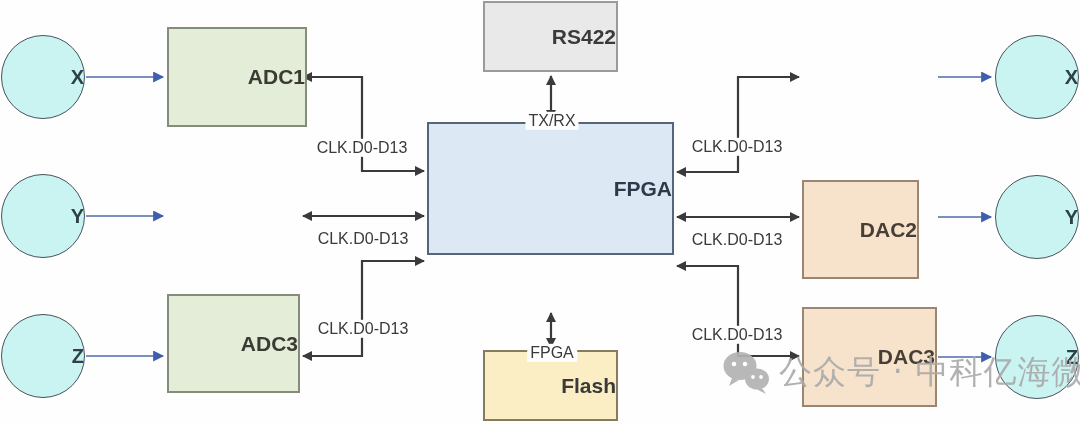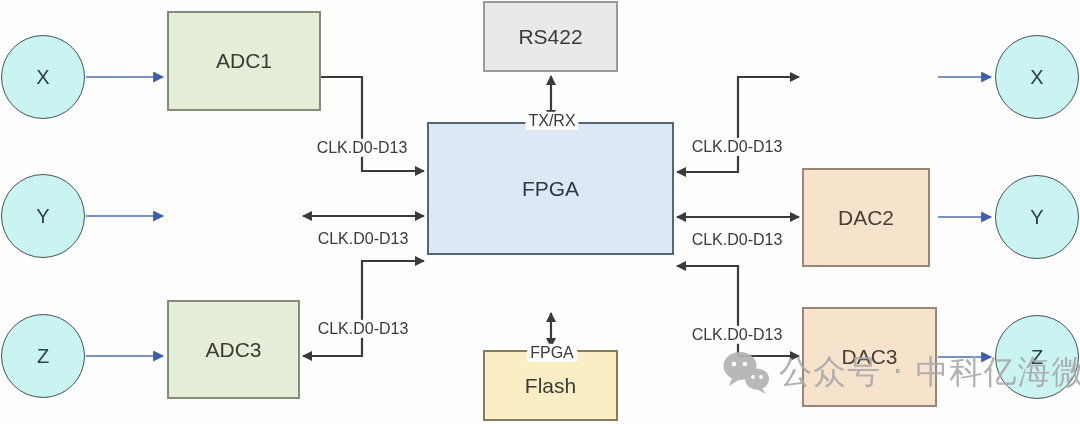--- a/index.html
+++ b/index.html
@@ -3,22 +3,22 @@
 <meta charset="utf-8">
 <style>
   html,body{margin:0;padding:0;background:#fff;}
   .canvas{
     position:relative;width:1080px;height:424px;background:#fefefe;
     font-family:"Liberation Sans","DejaVu Sans",sans-serif;overflow:hidden;
   }
   .wires{position:absolute;left:0;top:0;width:1080px;height:424px;}
   .node{
     position:absolute;box-sizing:border-box;display:flex;
-    align-items:center;justify-content:center;
-    border:2px solid #888;color:#3b3b33;font-size:21px;
+    align-items:center;justify-content:flex-end;
+    border:2px solid #888;color:#3b3b33;font-size:21px;font-weight:bold;
   }
   .node span{white-space:nowrap;}
   .adc{background:var(--adc-fill,#e3edd8);border-color:var(--adc-border,#848c7a);}
   .dac{background:var(--dac-fill,#f7e2cb);border-color:var(--dac-border,#9b8673);color:#473f36;}
   .fpga{background:var(--fpga-fill,#dce8f4);border-color:var(--fpga-border,#55667a);color:#2e3a4a;}
   .rs422{background:var(--rs422-fill,#e9e9e9);border-color:var(--rs422-border,#9a9a9a);color:#3a3a3a;}
   .flash{background:var(--flash-fill,#fbeec5);border-color:var(--flash-border,#857b5e);color:#3a3a3a;}
   .io{
     border-radius:50%;width:84px;height:84px;font-size:20px;color:#2e4048;
     background:var(--io-fill,#c9f4f2);border:1.6px solid var(--io-border,#46535a);
@@ -73,38 +73,38 @@
   <div class="node io" style="left:1px;top:35px;">
       <span>X</span>
     </div>
   <div class="node io" style="left:1px;top:174px;">
       <span>Y</span>
     </div>
   <div class="node io" style="left:1px;top:314px;">
       <span>Z</span>
     </div>
 
-  <div class="node adc" style="left:167px;top:11px;width:154px;height:100px;">
+  <div class="node adc" style="left:167px;top:27px;width:140px;height:100px;">
       <span>ADC1</span>
     </div>
-  <div class="node adc" style="left:167px;top:300px;width:133px;height:99px;">
+  <div class="node adc" style="left:167px;top:294px;width:133px;height:99px;">
       <span>ADC3</span>
     </div>
 
   <div class="node rs422" style="left:483px;top:1px;width:135px;height:71px;">
       <span>RS422</span>
     </div>
   <div class="node fpga" style="left:427px;top:122px;width:247px;height:133px;">
       <span>FPGA</span>
     </div>
   <div class="node flash" style="left:483px;top:350px;width:135px;height:71px;">
       <span>Flash</span>
     </div>
 
-  <div class="node dac" style="left:802px;top:168px;width:128px;height:99px;">
+  <div class="node dac" style="left:802px;top:180px;width:117px;height:99px;">
       <span>DAC2</span>
     </div>
   <div class="node dac" style="left:802px;top:307px;width:135px;height:100px;">
       <span>DAC3</span>
     </div>
 
   <div class="node io" style="left:995px;top:35px;">
       <span>X</span>
     </div>
   <div class="node io" style="left:995px;top:175px;">

